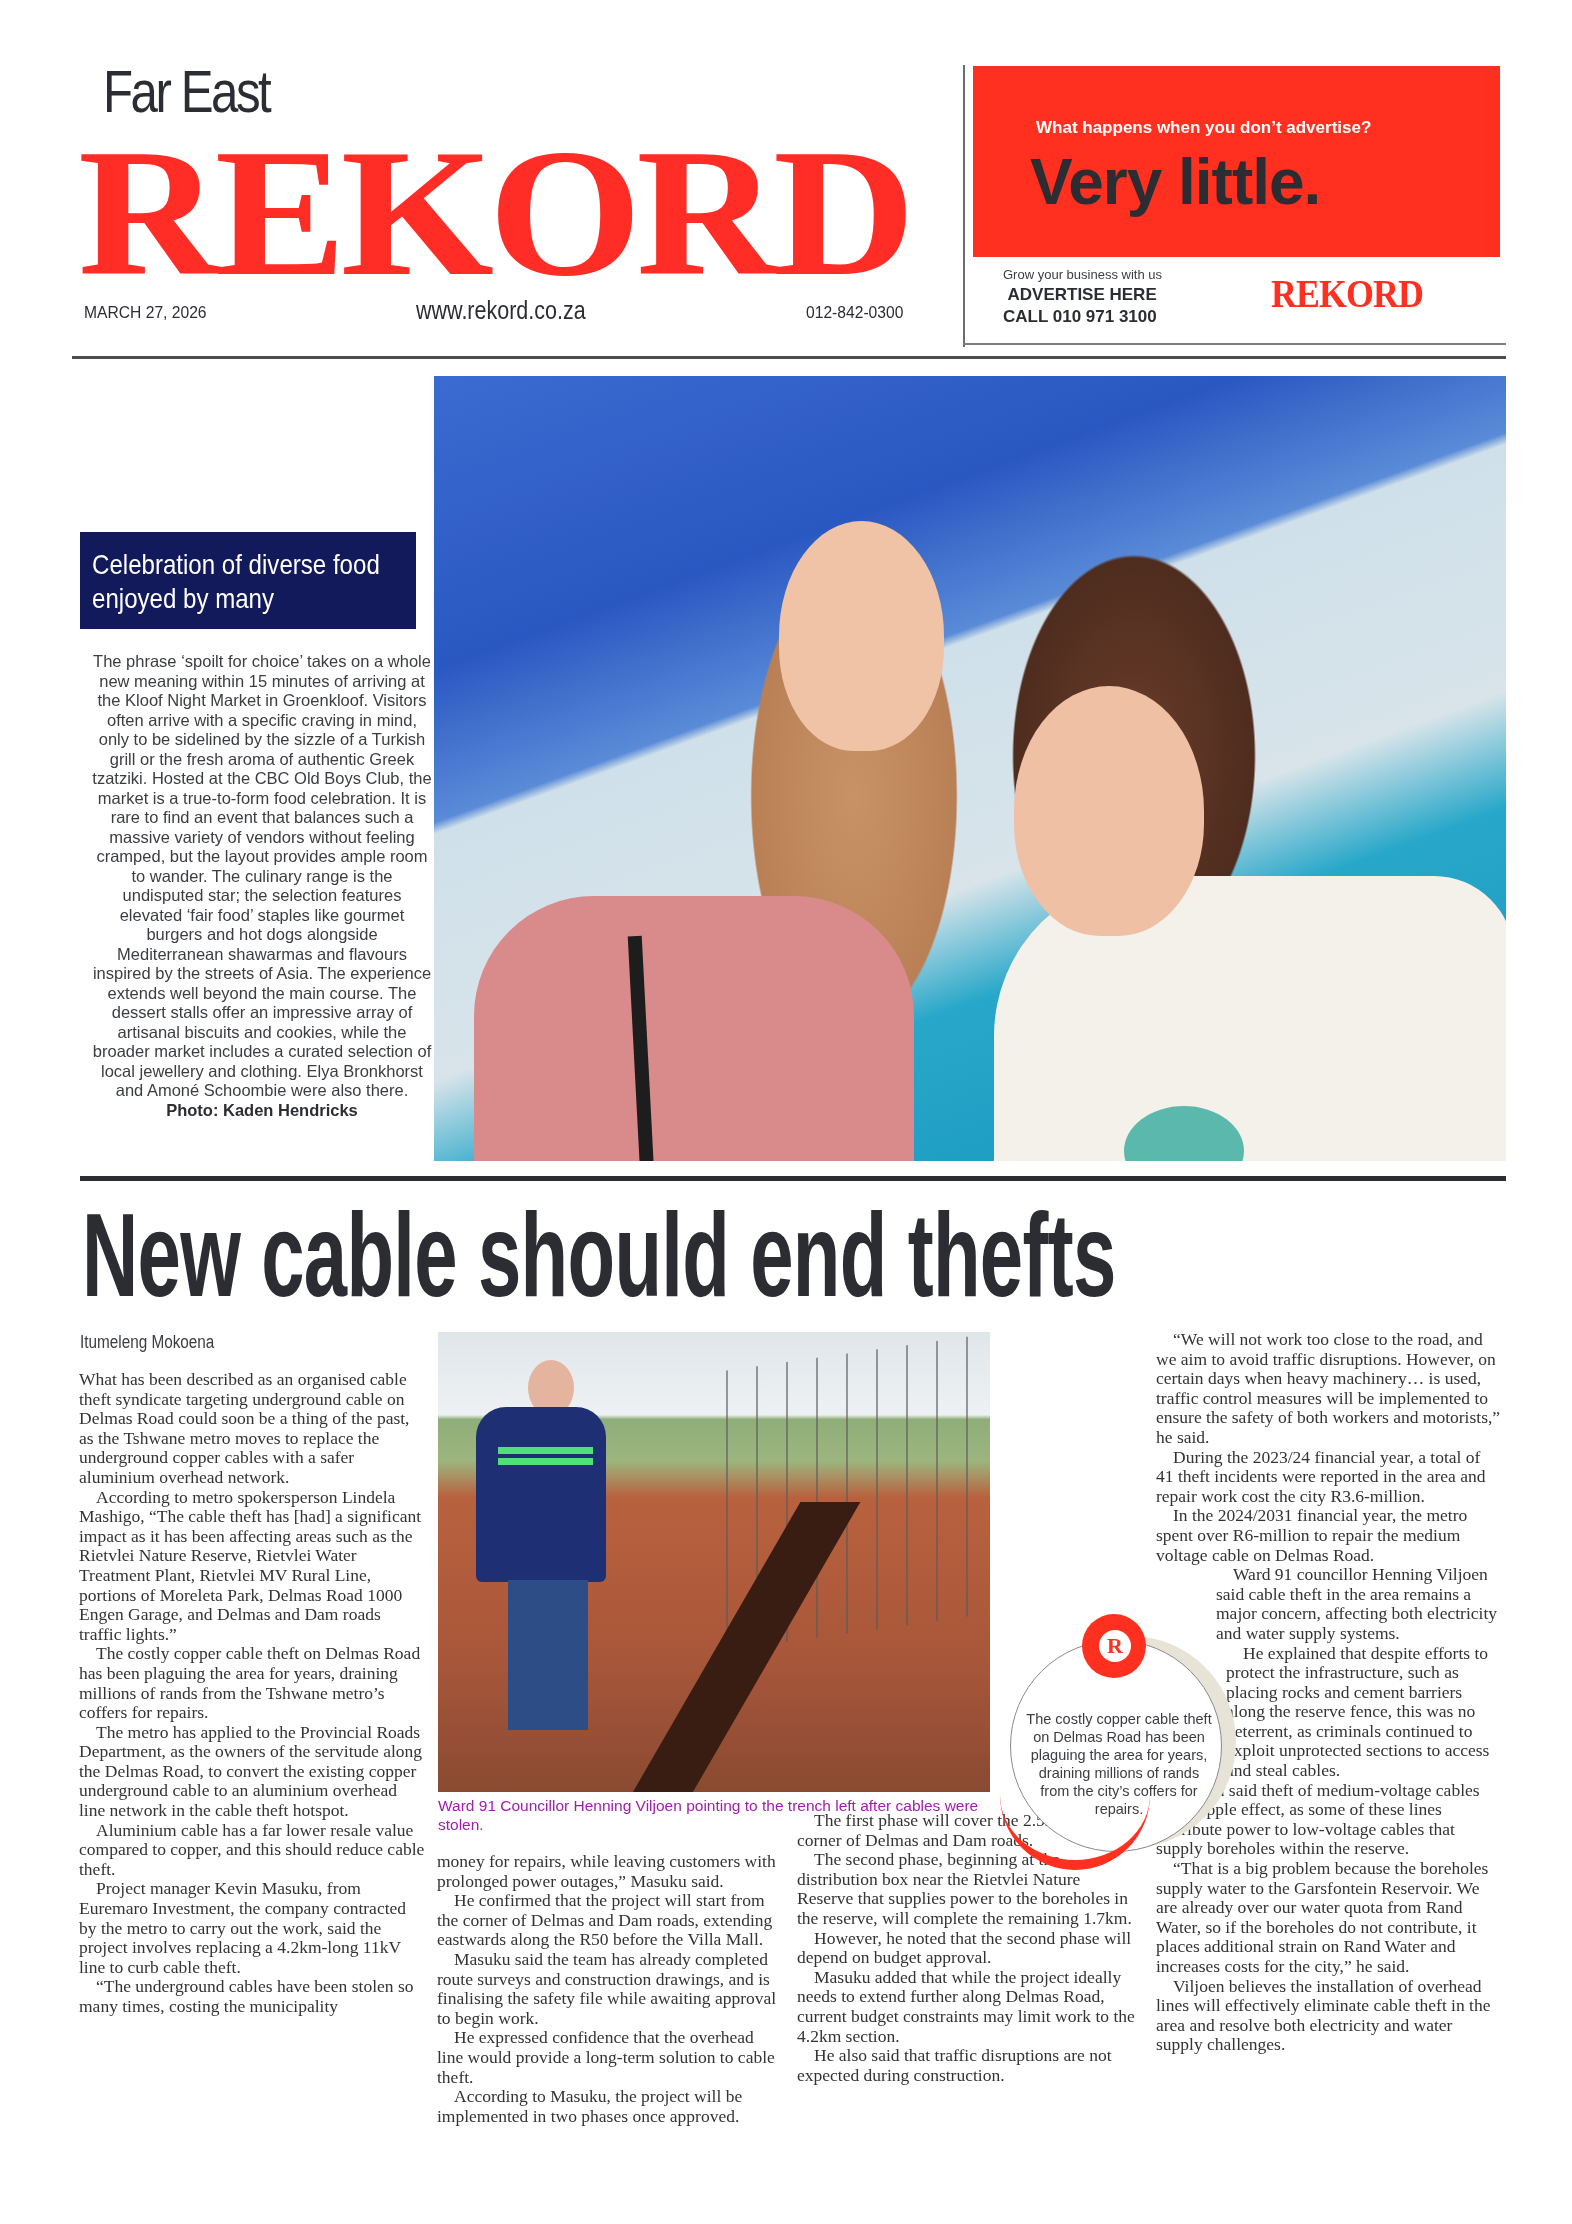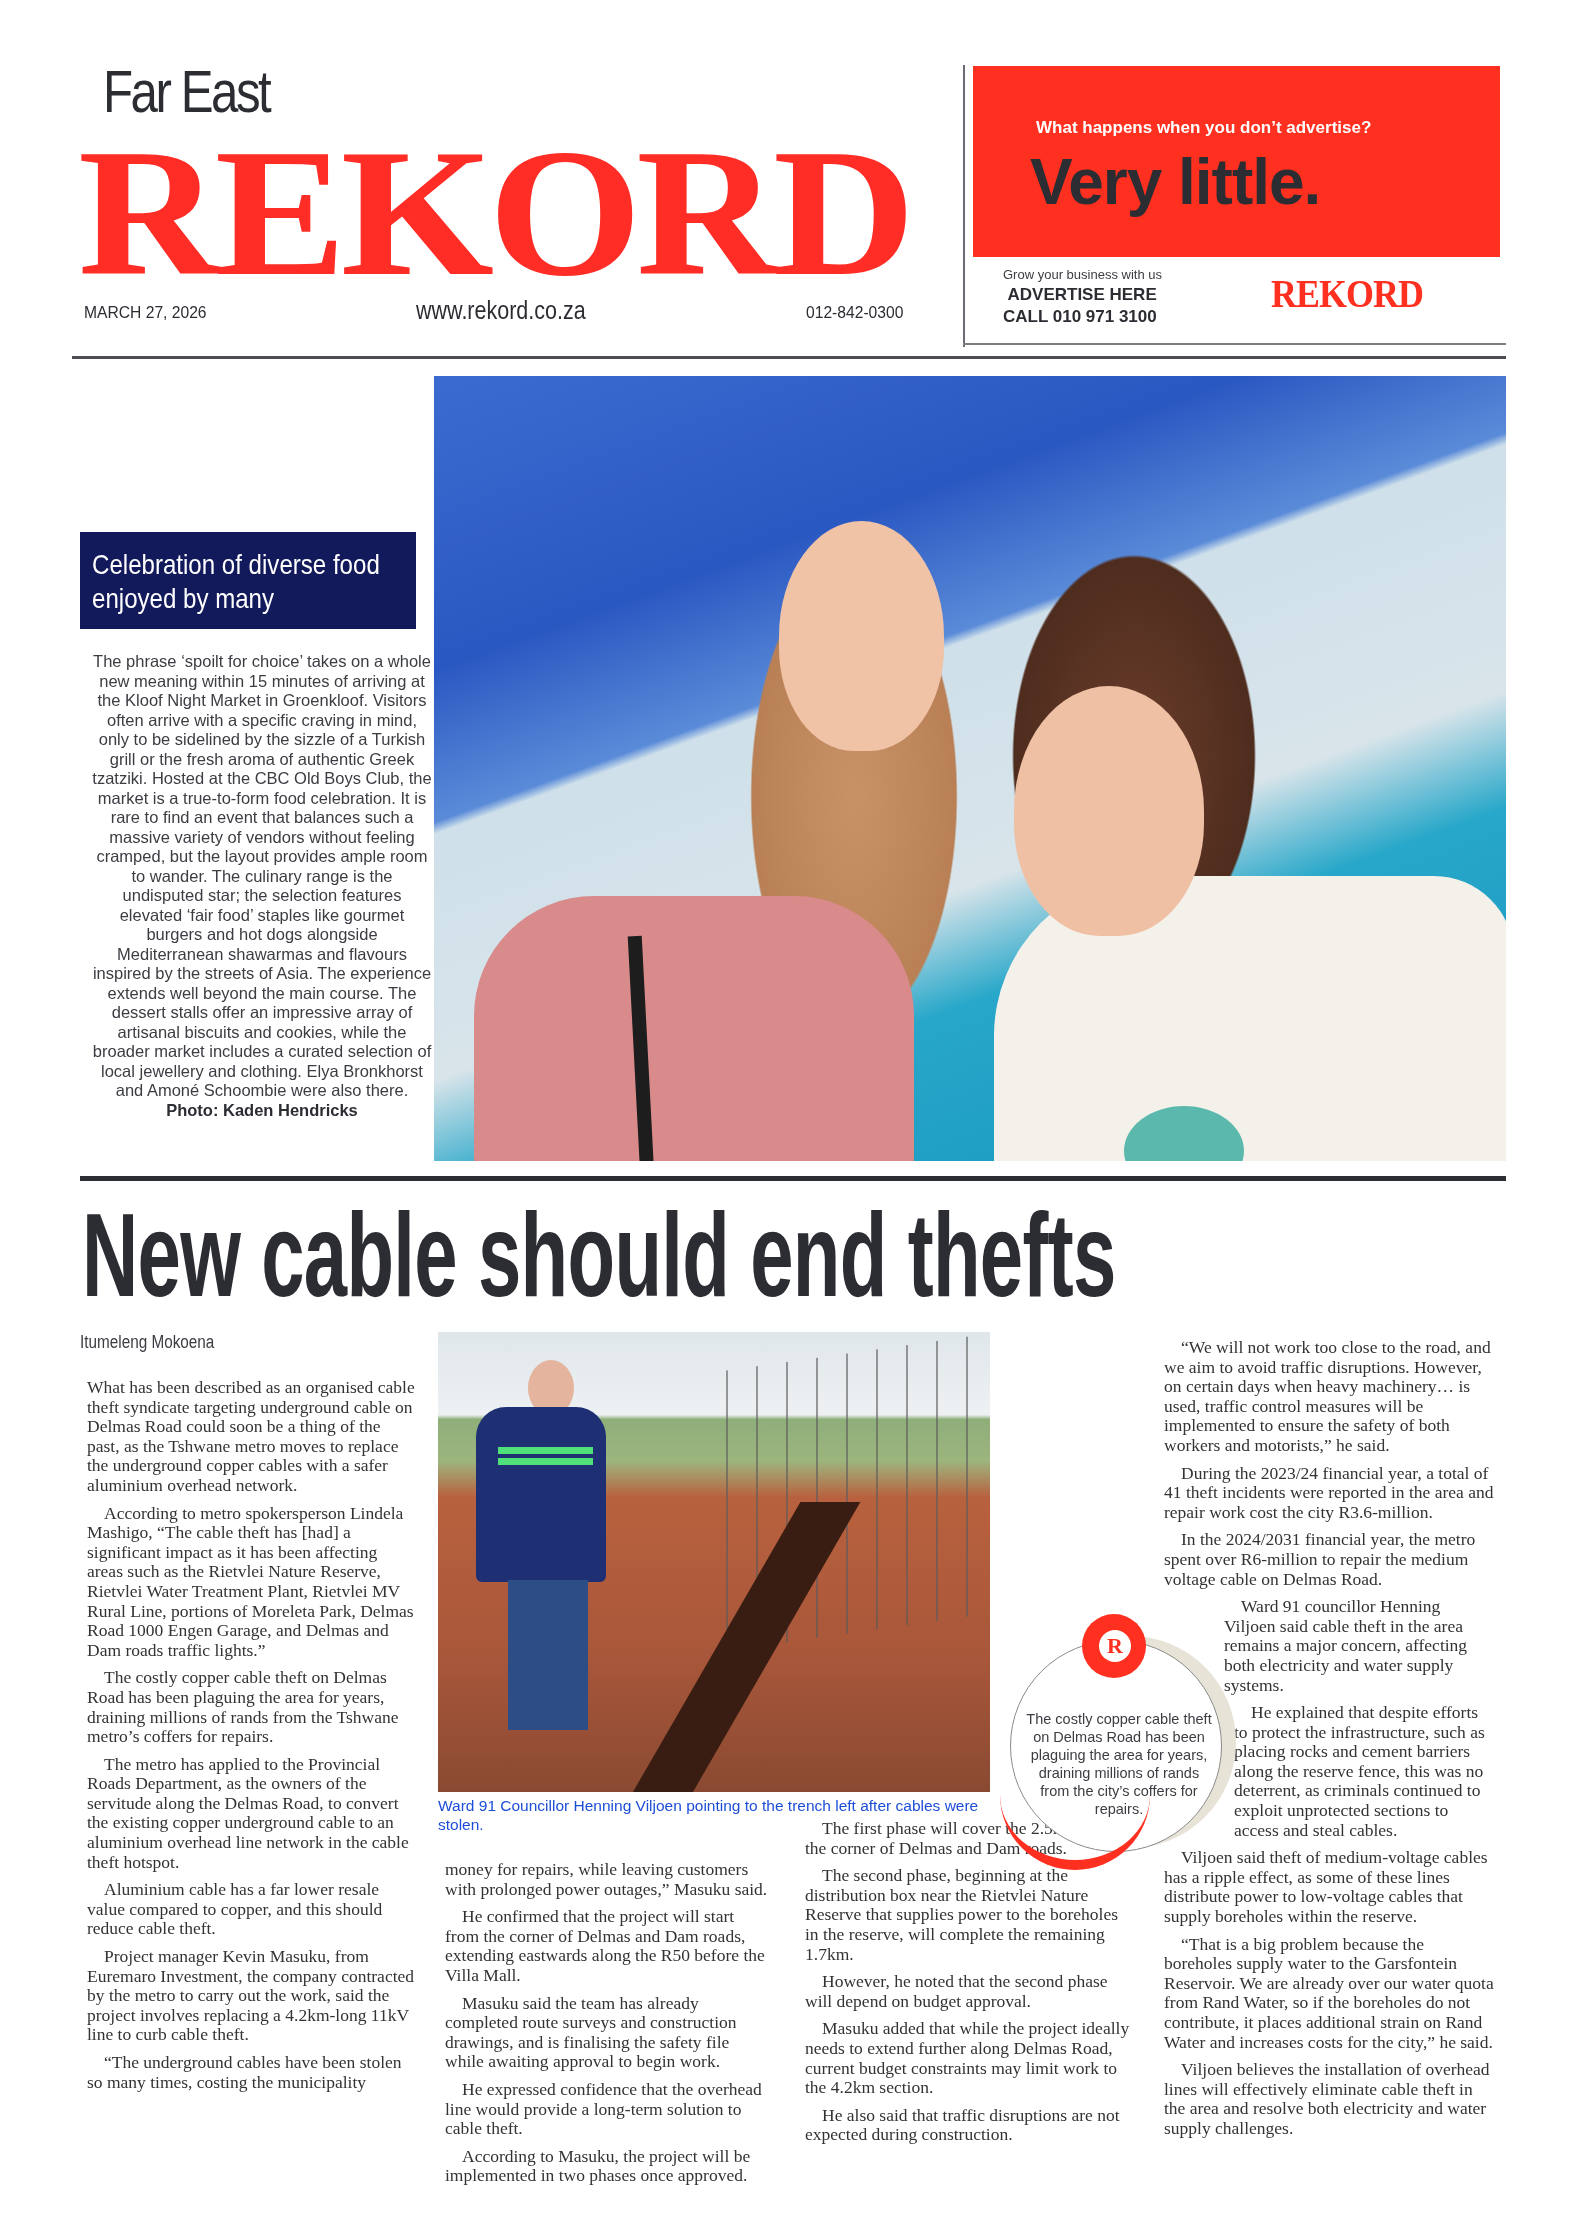--- a/index.html
+++ b/index.html
@@ -47,39 +47,39 @@
   .cap-body p { margin:0; }
   .cap-credit { font-weight:bold; color:#2b2d33; }
   .mid-rule { left:80px; top:1176px; width:1426px; height:5px; background:#2b2d33; }
 
   
   .headline { left:82px; top:1196px; font-family:"Liberation Sans", sans-serif; font-weight:bold; font-size:118px; line-height:1; color:#2b2d33; letter-spacing:-1px; transform:scaleX(0.66); transform-origin:left top; white-space:nowrap; }
   .byline { left:80px; top:1332px; font-family:"Liberation Sans", sans-serif; font-size:18px; color:#3b3d43; transform:scaleX(0.85); transform-origin:left top; }
 
   
   .col { font-family:"Liberation Serif", serif; font-size:17.5px; line-height:19.6px; color:#333; }
-  .col p { margin:8px; text-indent:17px; }
+  .col p { margin:0; text-indent:17px; }
   .col p.noindent { text-indent:0; }
   .col1 { left:79px; top:1370px; width:346px; }
   .col2 { left:437px; top:1852px; width:342px; }
   .col3 { left:797px; top:1811px; width:342px; }
   .col4 { left:1156px; top:1330px; width:346px; }
 
   
   .photo2 { left:438px; top:1332px; width:552px; height:460px; overflow:hidden;
     background:
       linear-gradient(180deg, #dfe6ea 0%, #eef1f3 18%, #8fae7a 19%, #9db57e 28%, #b8613e 36%, #a9573a 70%, #8a4a32 100%); }
   .photo2 .man-shirt { position:absolute; left:38px; top:75px; width:130px; height:175px; background:#1e2f73; border-radius:30px 30px 6px 6px; }
   .photo2 .stripe { position:absolute; left:60px; top:115px; width:95px; height:7px; background:#4fe07a; }
   .photo2 .stripe2 { position:absolute; left:60px; top:126px; width:95px; height:7px; background:#4fe07a; }
   .photo2 .man-head { position:absolute; left:90px; top:28px; width:46px; height:56px; background:#e5b49e; border-radius:50%; }
   .photo2 .jeans { position:absolute; left:70px; top:248px; width:80px; height:150px; background:#2c4d86; }
   .photo2 .trench { position:absolute; left:270px; top:170px; width:60px; height:320px; background:#3a1d12; transform:skewX(-30deg); }
   .photo2 .fence { position:absolute; left:260px; top:20px; width:320px; height:280px; background:repeating-linear-gradient(90deg, transparent 0 28px, #5a5a5a 28px 30px); opacity:0.6; transform:skewY(-8deg); }
-  .photo-caption { left:438px; top:1796px; width:560px; font-family:"Liberation Sans", sans-serif; font-size:15.5px; line-height:19px; color:#1d4ed8; }
+  .photo-caption { left:438px; top:1796px; width:560px; font-family:"Liberation Sans", sans-serif; font-size:15.5px; line-height:19px; color:#a21caf; }
 
   
   .pull-circle { left:1010px; top:1640px; width:210px; height:210px; border-radius:50%; background:#ffffff; border:1px solid #8a8a8a; box-shadow: 14px -4px 0 0 #e7e3d7; }
   .pull-red-arc { left:1000px; top:1790px; width:150px; height:70px; border-radius:0 0 120px 120px; border-bottom:10px solid #ff3020; }
   .pull-badge { left:1082px; top:1614px; width:64px; height:64px; border-radius:50%; background:#ff3020; }
   .pull-badge-inner { left:1099px; top:1630px; width:32px; height:32px; border-radius:50%; background:#ffffff; color:#ff3020; font-family:"Liberation Serif", serif; font-weight:bold; font-size:22px; text-align:center; line-height:32px; }
   .pull-text { left:1024px; top:1710px; width:190px; text-align:center; font-family:"Liberation Sans", sans-serif; font-size:14.5px; line-height:18px; color:#3b3d43; }
 </style>
 </head>
 <body>

